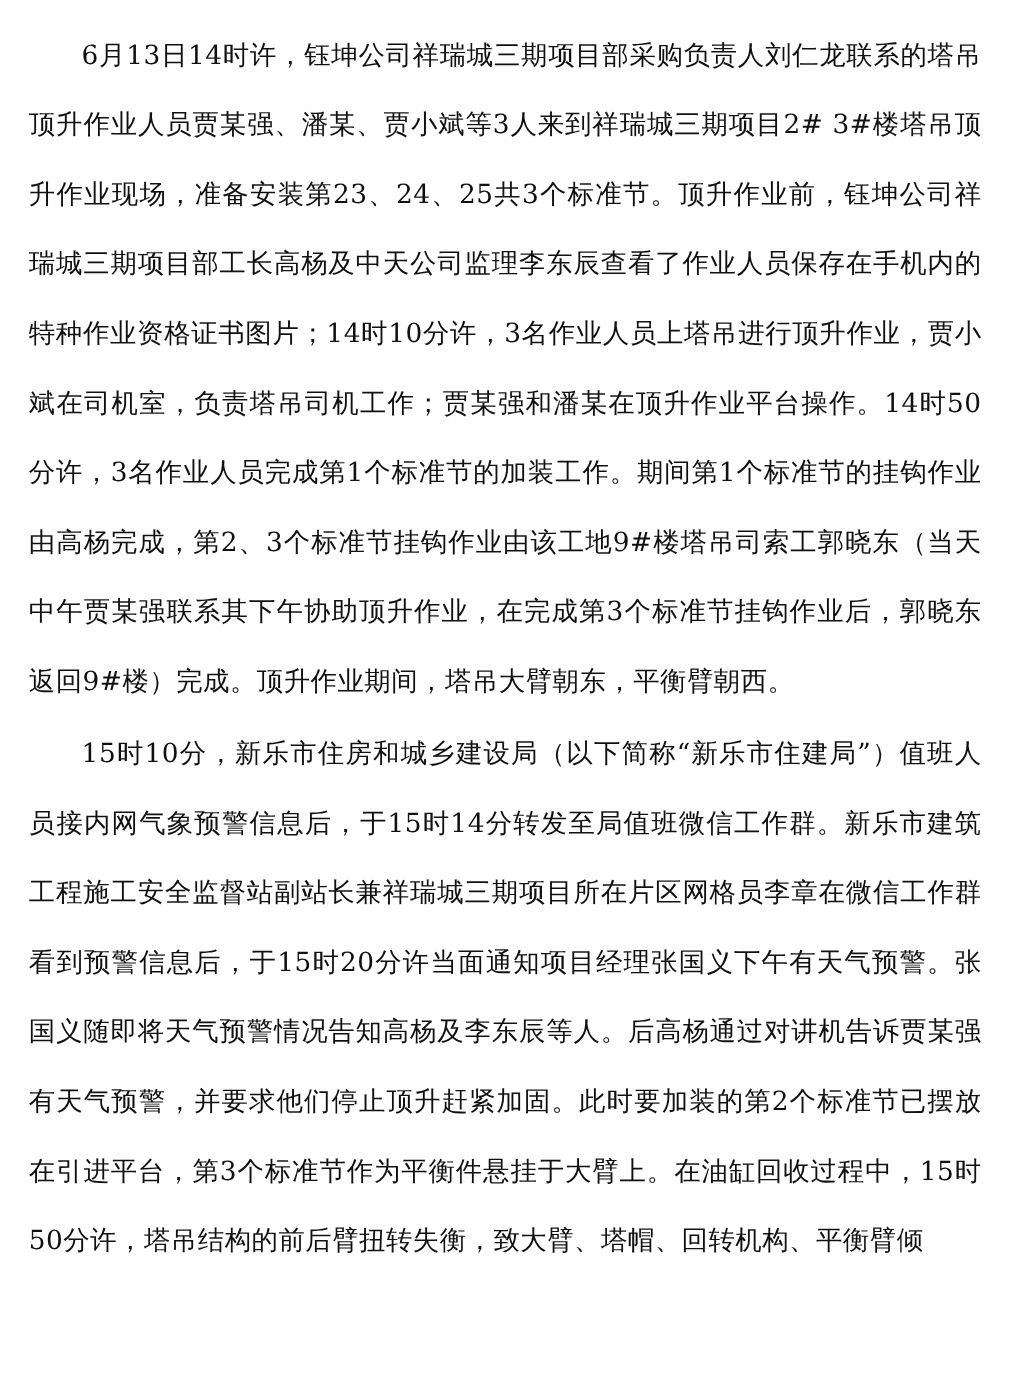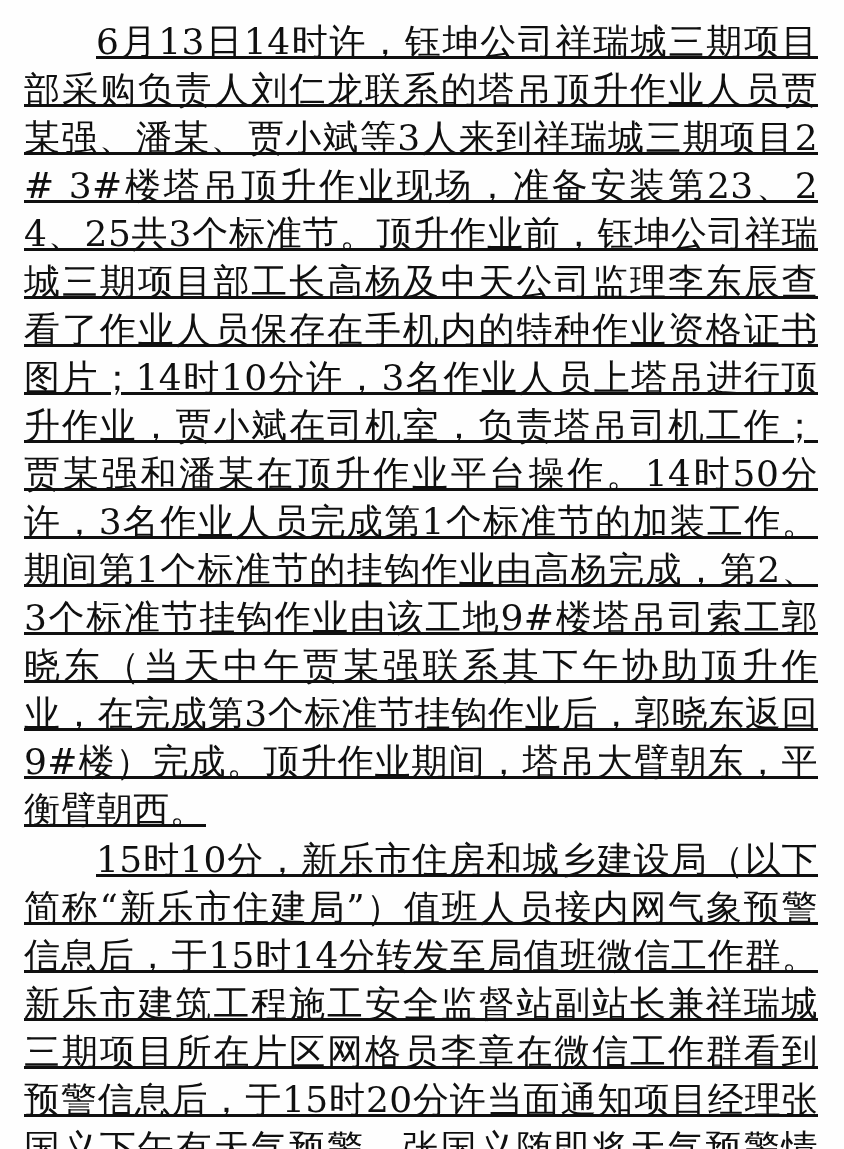--- a/index.html
+++ b/index.html
@@ -20,29 +20,28 @@
     height: 1149px;
     padding: 18px 26px 10px 24px;
     background: #fefefe;
   }
   .doc-body {
     display: block;
   }
   .para {
     margin: 0 0 0 0;
     text-indent: 2em;
-    font-size: 36px;
-    line-height: 48px;
+    font-size: 22px;
+    line-height: 58px;
     letter-spacing: 0.4px;
     text-align: justify;
     text-justify: inter-ideograph;
     word-break: break-all;
     color: #101010;
     font-weight: 500;
-    text-decoration: underline;
   }
   .para + .para {
     margin-top: 2px;
   }
 </style>
 </head>
 <body>
 
 <div class="page">
   <div class="doc-body">

